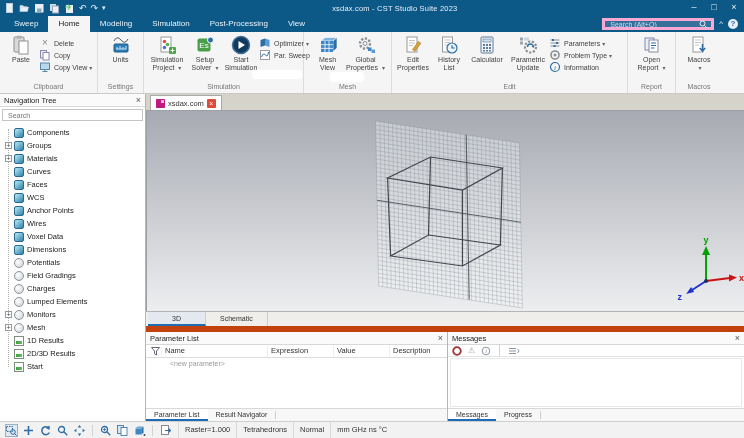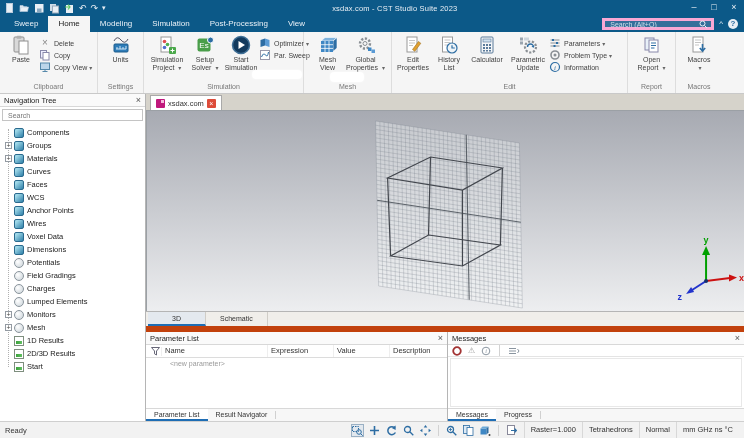--- a/index.html
+++ b/index.html
@@ -738,21 +738,20 @@
             <div class="ptab active">Messages</div>
             <div class="ptab">Progress</div>
             <div class="ptab-sep"></div>
           </div>
         </div>
       </div>
     </div>
   </div>
 
   <div class="statusbar">
-    <span class="sb-ready">Ready</span>
     <span class="sb-icons">
       <span class="sb-ico pressed">
           <svg width="11" height="11">
             <rect x="0.5" y="1.5" width="6" height="5" fill="none" stroke="#2d6da3" stroke-dasharray="1.5,1"></rect>
             <circle cx="7" cy="7" r="2.3" stroke="#2d6da3" fill="none"></circle>
             <line x1="8.7" y1="8.7" x2="10.7" y2="10.7" stroke="#2d6da3"></line>
           </svg>
         </span>
       <span class="sb-ico">
           <svg width="11" height="11">

